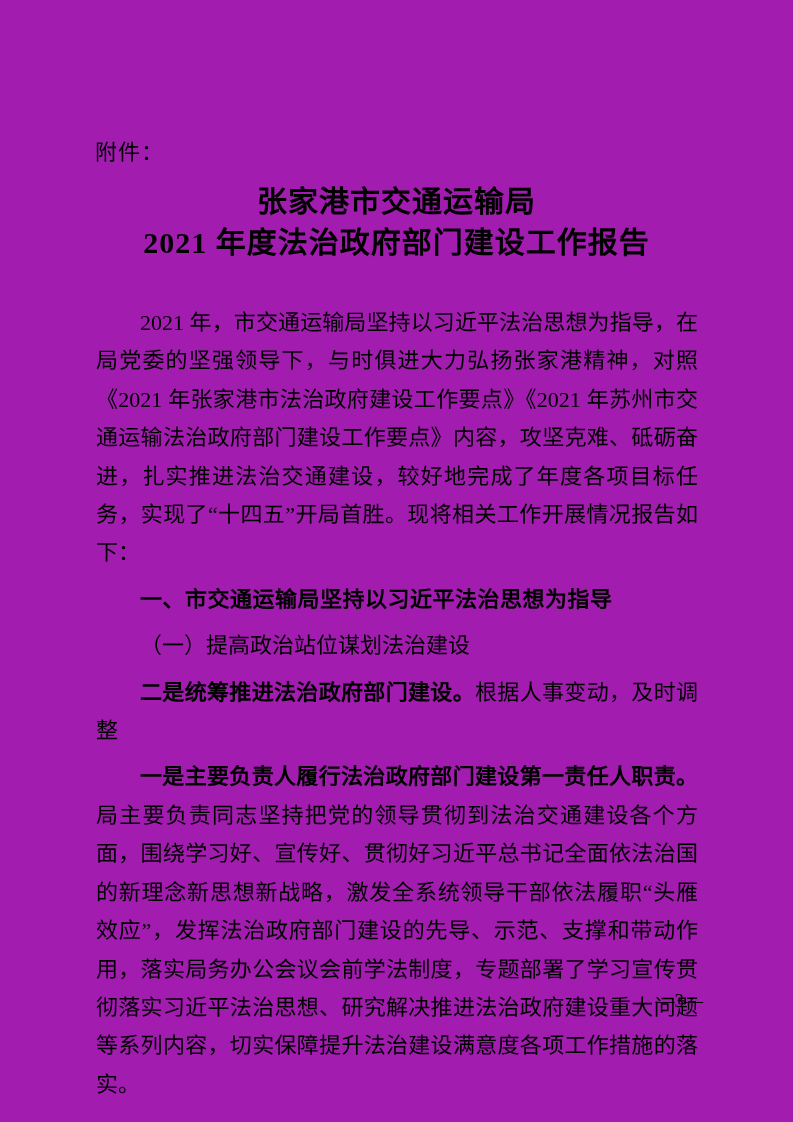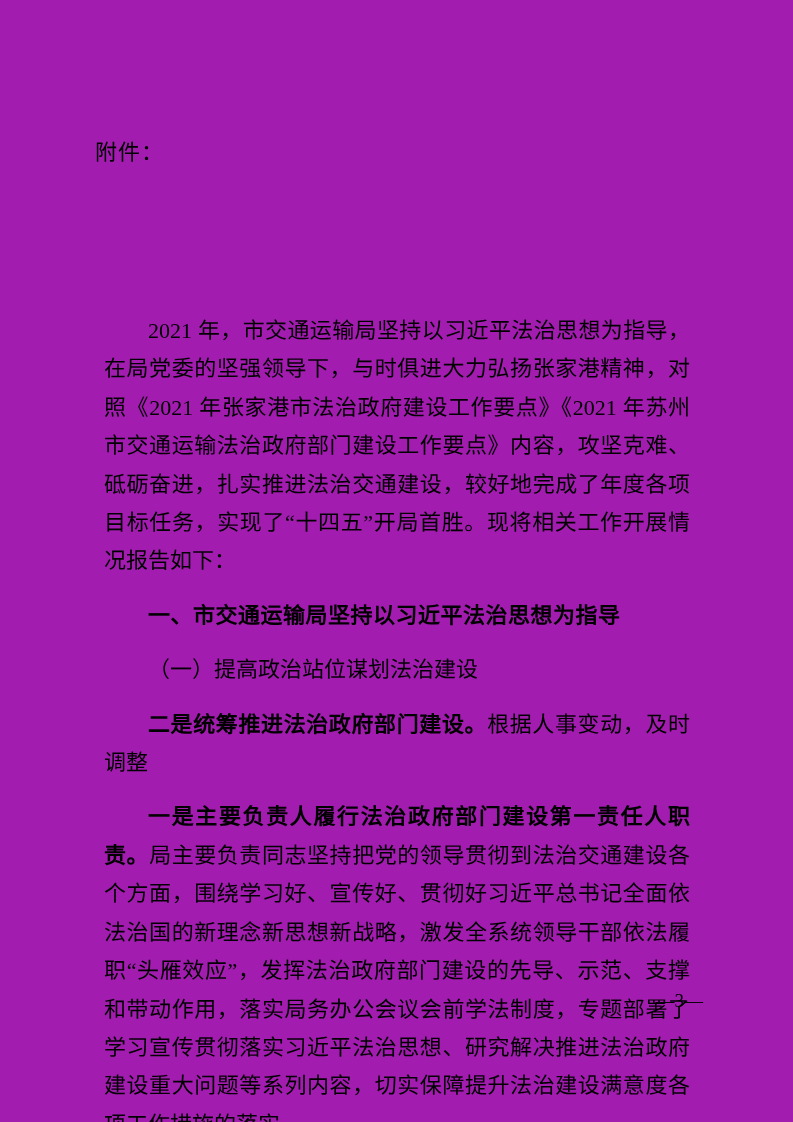--- a/index.html
+++ b/index.html
@@ -40,21 +40,21 @@
   .body-block {
     position: absolute;
     left: 88px;
     width: 618px;
     top: 296px;
     font-size: 22px;
     line-height: 38.4px;
     text-align: justify;
   }
   .body-block p {
-    margin: 16px;
+    margin: 8px;
     padding: 0;
     text-indent: 2em;
   }
   .section-heading {
     font-family: "Liberation Sans", sans-serif;
     font-weight: bold;
     letter-spacing: 0.5px;
   }
   .subsection-heading {
     font-weight: normal;
@@ -72,20 +72,22 @@
   }
 </style>
 </head>
 <body>
 
 <div class="page">
 
   <div class="attachment-label">附件：</div>
 
   <div class="title-block">
+    <div>张家港市交通运输局</div>
+    <div>2021 年度法治政府部门建设工作报告</div>
   </div>
 
   <div class="body-block">
 
     <p>2021 年，市交通运输局坚持以习近平法治思想为指导，在局党委的坚强领导下，与时俱进大力弘扬张家港精神，对照《2021 年张家港市法治政府建设工作要点》《2021 年苏州市交通运输法治政府部门建设工作要点》内容，攻坚克难、砥砺奋进，扎实推进法治交通建设，较好地完成了年度各项目标任务，实现了“十四五”开局首胜。现将相关工作开展情况报告如下：</p>
 
     <p class="section-heading">一、市交通运输局坚持以习近平法治思想为指导</p>
 
     <p class="subsection-heading">（一）提高政治站位谋划法治建设</p>
 

